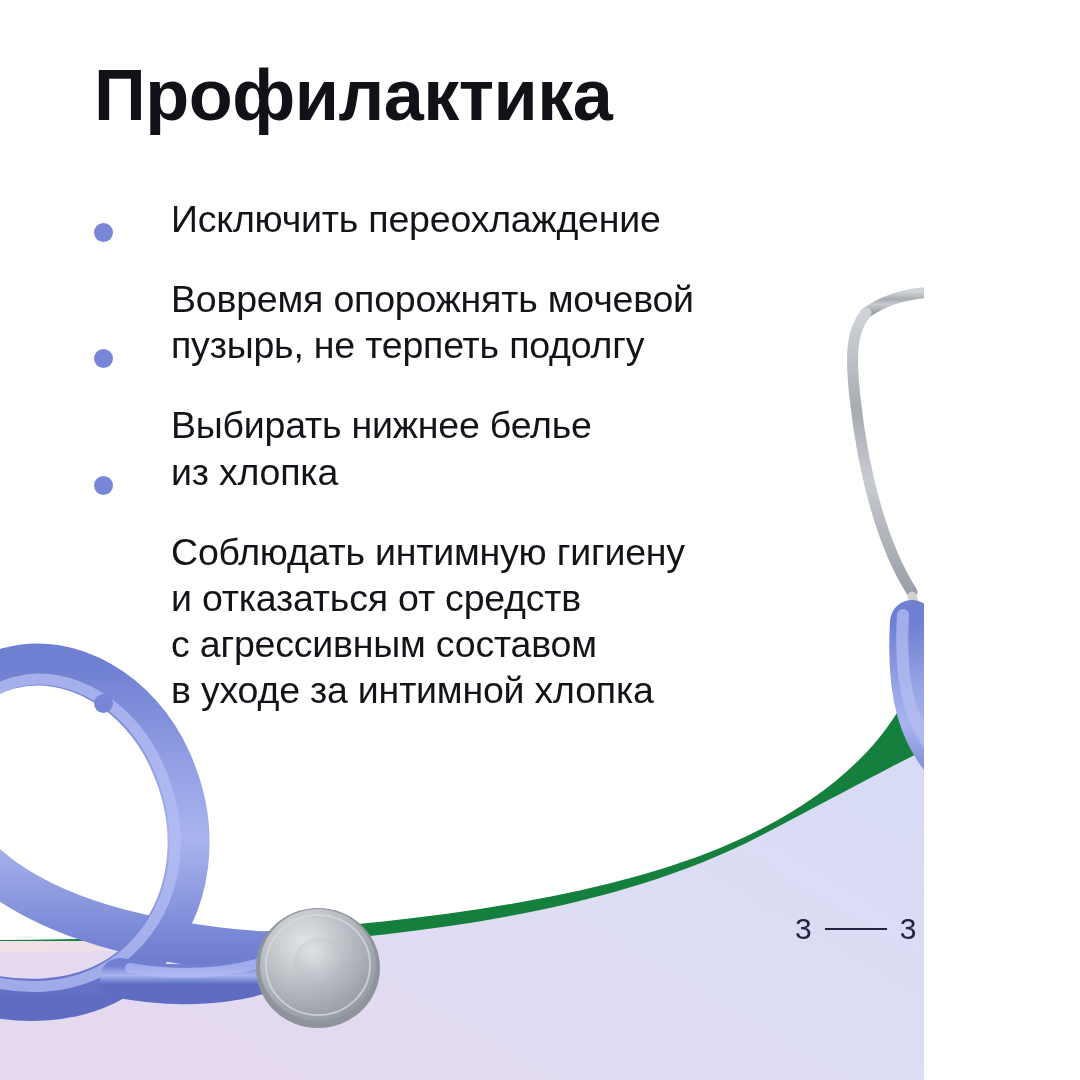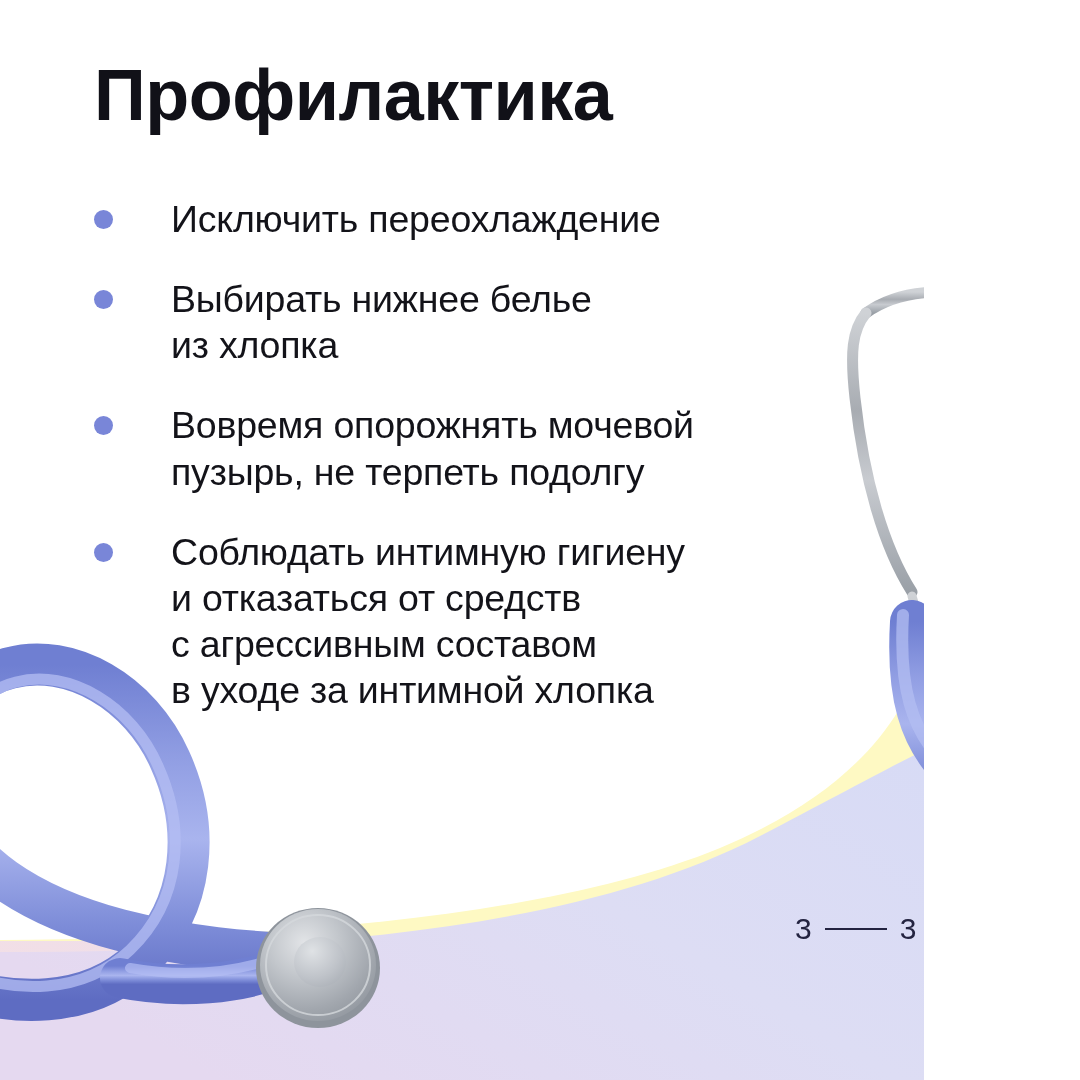--- a/index.html
+++ b/index.html
@@ -5,21 +5,21 @@
   html,body{margin:0;padding:0;}
   body{
     width:1080px;height:1080px;
     background:#ffffff;
     font-family:"Liberation Sans","DejaVu Sans",sans-serif;
     overflow:hidden;
   }
   #slide{
     position:relative;
     width:924px;height:1080px;
-    background:#fef9c3;
+    background:#15803d;
     overflow:hidden;
   }
 
   
   .bg-layer{position:absolute;inset:0;overflow:hidden;}
   .bg-svg{position:absolute;left:0;top:0;width:1080px;height:1080px;display:block;}
 
   
   #title{
     position:absolute;
@@ -34,21 +34,21 @@
 
   
   #bullets{
     position:absolute;
     left:94px; top:196px;
     width:760px;
   }
   .bullet-row{
     position:relative;
     display:flex;
-    align-items:flex-start;
+    align-items:flex-end;
     margin-bottom:34px;
   }
   .bullet-dot{
     flex:0 0 auto;
     width:19px;height:19px;
     border-radius:50%;
     background:#7986d8;
     margin-top:14px;
     margin-right:0;
   }
@@ -220,27 +220,27 @@
 
   <div id="title">Профилактика</div>
 
   <div id="bullets">
     <div class="bullet-row">
       <span class="bullet-dot"></span>
       <span class="bullet-text">Исключить переохлаждение</span>
     </div>
     <div class="bullet-row">
       <span class="bullet-dot"></span>
+      <span class="bullet-text">Вовремя опорожнять мочевой
+пузырь, не терпеть подолгу</span>
+    </div>
+    <div class="bullet-row">
+      <span class="bullet-dot"></span>
       <span class="bullet-text">Выбирать нижнее белье
 из хлопка</span>
-    </div>
-    <div class="bullet-row">
-      <span class="bullet-dot"></span>
-      <span class="bullet-text">Вовремя опорожнять мочевой
-пузырь, не терпеть подолгу</span>
     </div>
     <div class="bullet-row">
       <span class="bullet-dot"></span>
       <span class="bullet-text">Соблюдать интимную гигиену
 и отказаться от средств
 с агрессивным составом
 в уходе за интимной хлопка</span>
     </div>
   </div>
 

